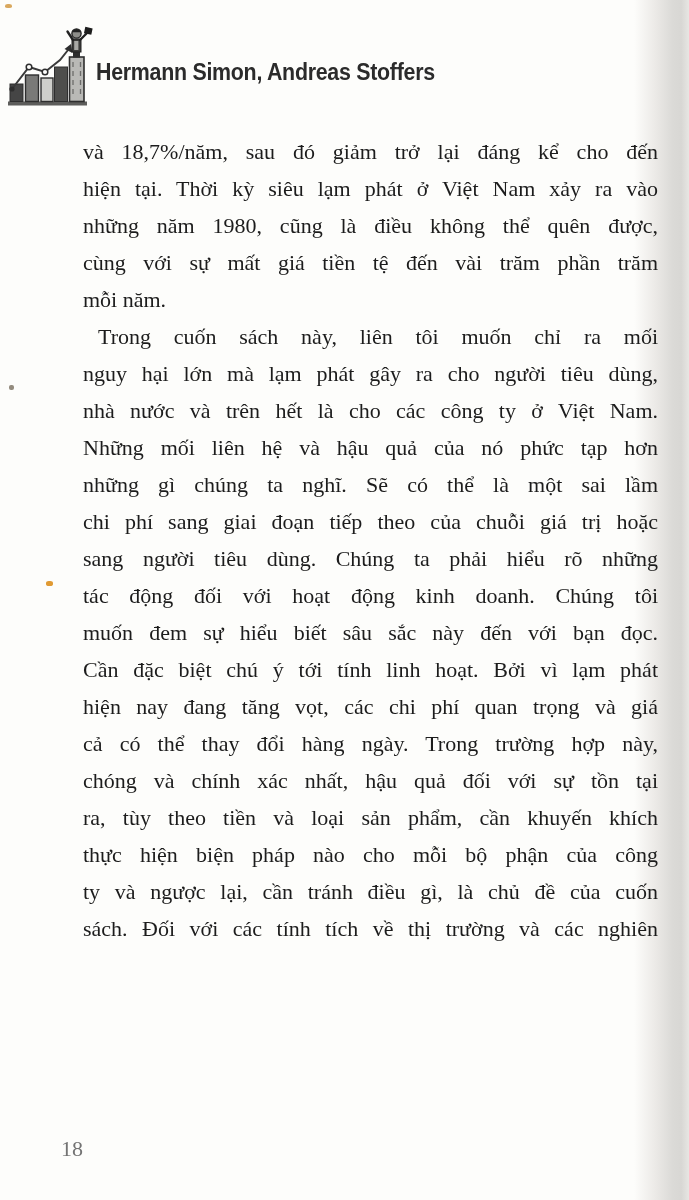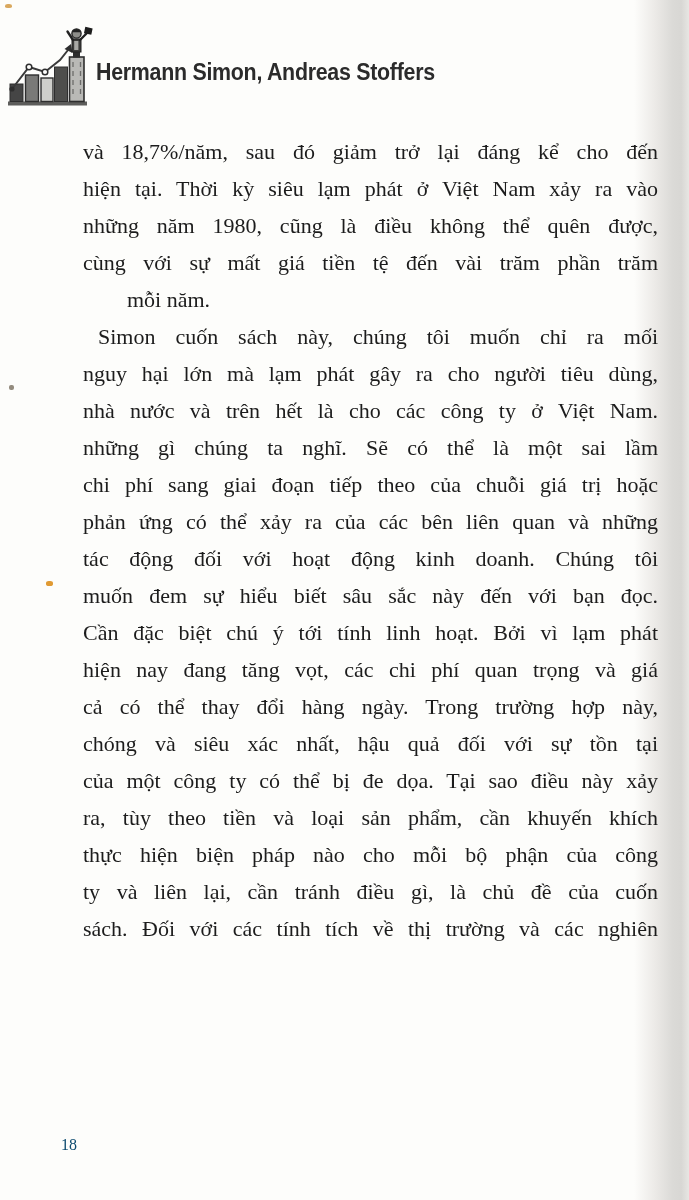--- a/index.html
+++ b/index.html
@@ -60,27 +60,27 @@
   }
 
   .line {
     text-align: justify;
     text-align-last: justify;
     height: 37px;
     overflow: visible;
     white-space: normal;
   }
   .line.indent { padding-left: 15px; }
-  .line.para-end { text-align-last: left; margin-left: 44px; }
+  .line.para-end { text-align-last: left; }
 
   .page-number {
     position: absolute;
     left: 61px; top: 1136px;
-    font-size: 16px;
-    color: #0c4a6e;
+    font-size: 22px;
+    color: #737373;
   }
 </style>
 </head>
 <body>
 
 <div class="page">
 
   <div class="edge-shadow"></div>
 
   <div class="speck speck-1"></div>
@@ -122,35 +122,35 @@
 
   <div class="body-text">
       <div>
         <div class="line">và 18,7%/năm, sau đó giảm trở lại đáng kể cho đến</div>
         <div class="line">hiện tại. Thời kỳ siêu lạm phát ở Việt Nam xảy ra vào</div>
         <div class="line">những năm 1980, cũng là điều không thể quên được,</div>
         <div class="line">cùng với sự mất giá tiền tệ đến vài trăm phần trăm</div>
         <div class="line para-end">mỗi năm.</div>
       </div>
       <div>
-        <div class="line indent">Simon cuốn sách này, chúng tôi muốn chỉ ra mối</div>
+        <div class="line indent">Trong cuốn sách này, liên tôi muốn chỉ ra mối</div>
         <div class="line">nguy hại lớn mà lạm phát gây ra cho người tiêu dùng,</div>
         <div class="line">nhà nước và trên hết là cho các công ty ở Việt Nam.</div>
+        <div class="line">Những mối liên hệ và hậu quả của nó phức tạp hơn</div>
         <div class="line">những gì chúng ta nghĩ. Sẽ có thể là một sai lầm</div>
         <div class="line">chi phí sang giai đoạn tiếp theo của chuỗi giá trị hoặc</div>
-        <div class="line">phản ứng có thể xảy ra của các bên liên quan và những</div>
+        <div class="line">sang người tiêu dùng. Chúng ta phải hiểu rõ những</div>
         <div class="line">tác động đối với hoạt động kinh doanh. Chúng tôi</div>
         <div class="line">muốn đem sự hiểu biết sâu sắc này đến với bạn đọc.</div>
         <div class="line">Cần đặc biệt chú ý tới tính linh hoạt. Bởi vì lạm phát</div>
         <div class="line">hiện nay đang tăng vọt, các chi phí quan trọng và giá</div>
         <div class="line">cả có thể thay đổi hàng ngày. Trong trường hợp này,</div>
-        <div class="line">chóng và siêu xác nhất, hậu quả đối với sự tồn tại</div>
-        <div class="line">của một công ty có thể bị đe dọa. Tại sao điều này xảy</div>
+        <div class="line">chóng và chính xác nhất, hậu quả đối với sự tồn tại</div>
         <div class="line">ra, tùy theo tiền và loại sản phẩm, cần khuyến khích</div>
         <div class="line">thực hiện biện pháp nào cho mỗi bộ phận của công</div>
-        <div class="line">ty và liên lại, cần tránh điều gì, là chủ đề của cuốn</div>
+        <div class="line">ty và ngược lại, cần tránh điều gì, là chủ đề của cuốn</div>
         <div class="line">sách. Đối với các tính tích về thị trường và các nghiên</div>
       </div>
     </div>
 
   <div class="page-number">18</div>
 
 </div>
 
 </body></html>

